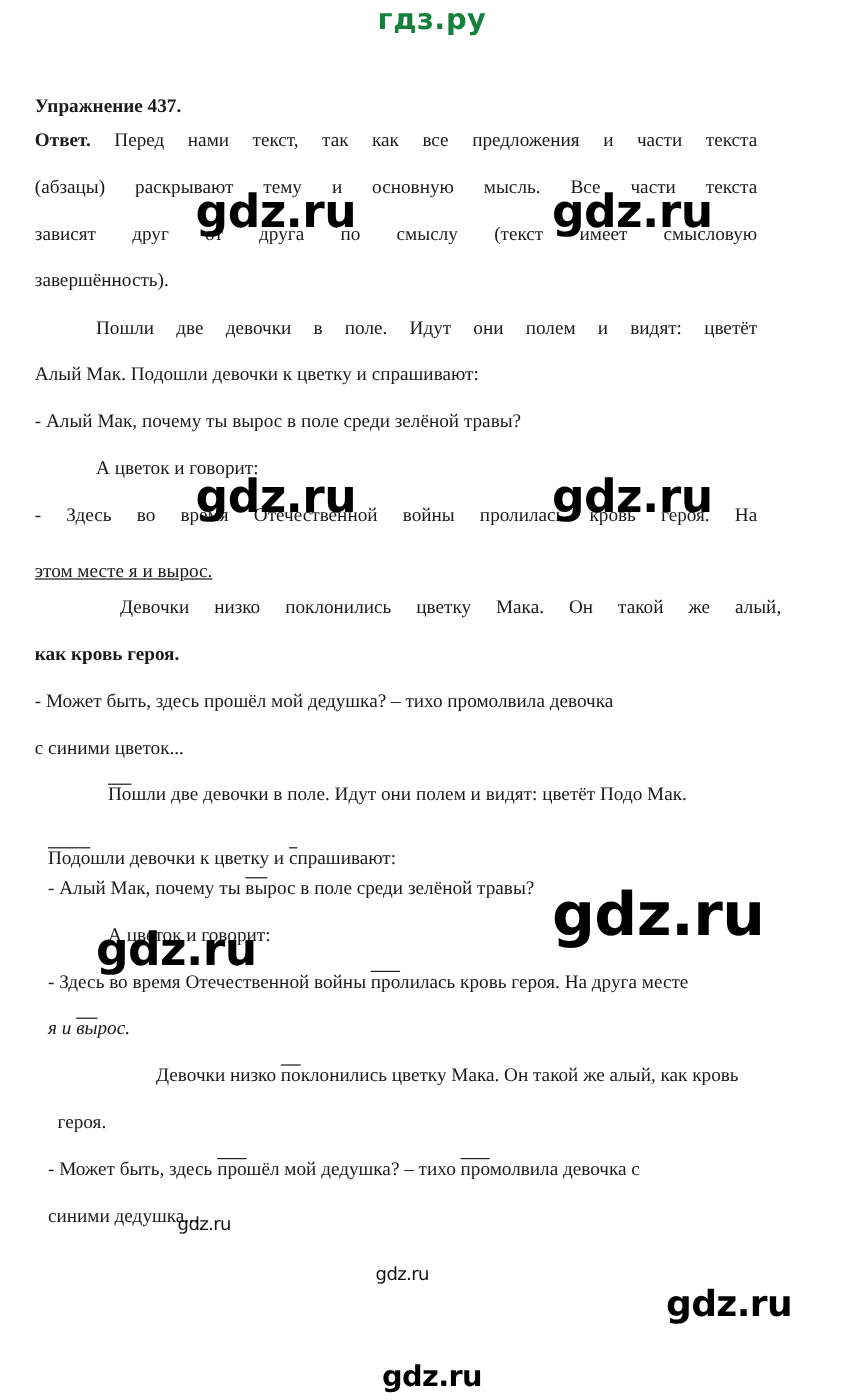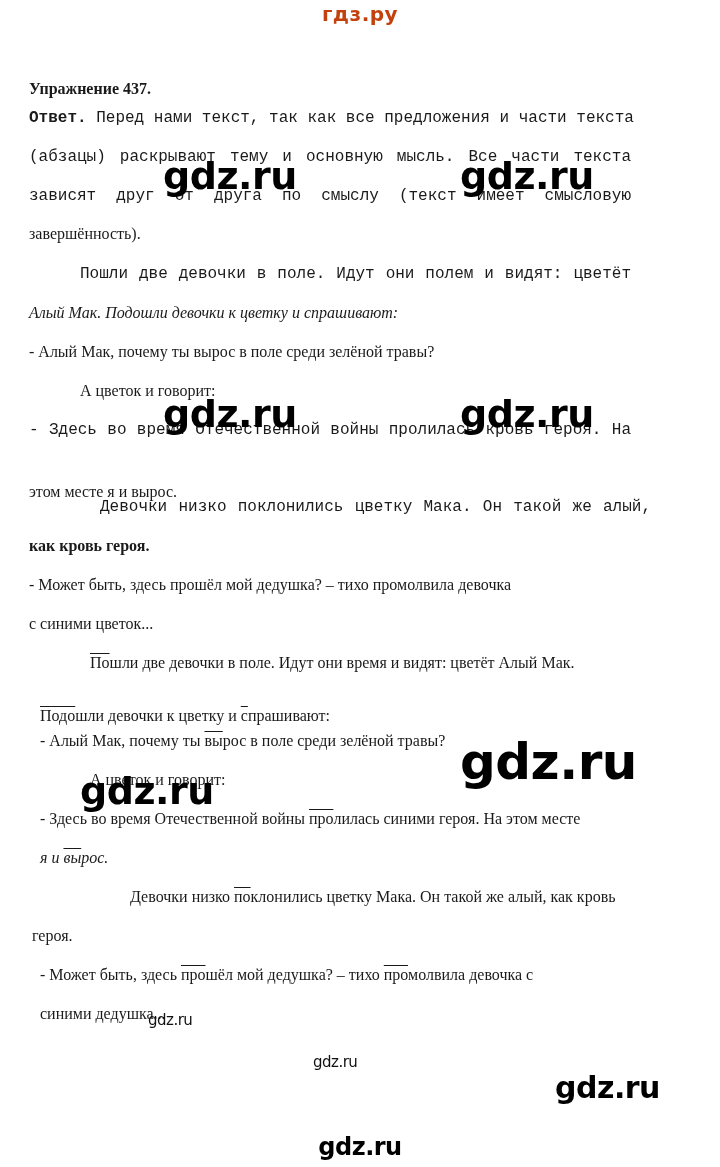--- a/index.html
+++ b/index.html
@@ -2,28 +2,28 @@
 <html><head>
   <meta charset="utf-8">
   <style>
     html, body { margin: 0; padding: 0; background: #ffffff; }
     body {
       width: 720px; height: 1167px; position: relative; overflow: hidden;
       font-family: "Liberation Serif", serif; color: #1a1a1a;
     }
     .site-header {
       position: absolute; top: 2px; left: 0; width: 720px; text-align: center;
-      font-family: "DejaVu Sans", sans-serif; font-size: 20px; font-weight: bold; color: #c2410c;
+      font-family: "DejaVu Sans", sans-serif; font-size: 24px; font-weight: bold; color: #15803d;
       letter-spacing: 0.5px;
     }
     .line {
       position: absolute; left: 29px; font-size: 16px; line-height: 24px; white-space: nowrap;
       transform-origin: left center;
     }
-    .just { text-align: justify; text-align-last: justify; font-family: Liberation Mono, monospace; }
+    .just { text-align: justify; text-align-last: justify; }
     .b { font-weight: bold; }
     .ov { text-decoration: overline; }
     .wm {
       position: absolute; font-family: "DejaVu Sans", sans-serif; font-weight: bold; color: #000;
       letter-spacing: -0.5px; line-height: 1;
     }
     .wm-small {
       position: absolute; font-family: "DejaVu Sans", sans-serif; color: #111; font-size: 15px; line-height: 1;
       letter-spacing: -0.5px;
     }
@@ -36,50 +36,50 @@
 <div class="line b" style="top:77px;">Упражнение 437.</div>
 
 <div class="line just" style="top:106px; width:602px;">
   <span class="b">Ответ.</span><span> Перед нами текст, так как все предложения и части текста</span>
 </div>
 <div class="line just" style="top:145px; width:602px;">(абзацы) раскрывают тему и основную мысль. Все части текста</div>
 <div class="line just" style="top:184px; width:602px;">зависят друг от друга по смыслу (текст имеет смысловую</div>
 <div class="line" style="top:222px;">завершённость).</div>
 
 <div class="line just" style="top:262px; left:80px; width:551px;">Пошли две девочки в поле. Идут они полем и видят: цветёт</div>
-<div class="line" style="top:301px;font-style:italic;">Алый Мак. Подошли девочки к цветку и спрашивают:</div>
+<div class="line" style="top:301px;">Алый Мак. Подошли девочки к цветку и спрашивают:</div>
 <div class="line" style="top:340px;">- Алый Мак, почему ты вырос в поле среди зелёной травы?</div>
 <div class="line" style="top:379px; left:80px;">А цветок и говорит:</div>
 <div class="line just" style="top:418px; width:602px;">- Здесь во время Отечественной войны пролилась кровь героя. На</div>
-<div class="line" style="top:480px;">этом месте я и вырос.</div>
+<div class="line" style="top:465px;text-decoration:underline;">этом месте я и вырос.</div>
 <div class="line just" style="top:495px; left:80px; width:551px;margin-left:20px;">Девочки низко поклонились цветку Мака. Он такой же алый,</div>
 <div class="line" style="top:534px;font-weight:bold;">как кровь героя.</div>
 <div class="line" style="top:573px;">- Может быть, здесь прошёл мой дедушка? – тихо промолвила девочка</div>
 <div class="line" style="top:612px;">с синими цветок...</div>
 
 <div class="line" style="top:651px; left:90px;">
-  <span class="ov">По</span><span>шли две девочки в поле. Идут они время и видят: цветёт Алый Мак.</span>
+  <span class="ov">По</span><span>шли две девочки в поле. Идут они полем и видят: цветёт Подо Мак.</span>
 </div>
 <div class="line" style="top:671px; left:40px;margin-top:33px;">
   <span class="ov">Подо</span><span>шли девочки к цветку и </span><span class="ov">с</span><span>прашивают:</span>
 </div>
 <div class="line" style="top:729px; left:40px;">
   <span>- Алый Мак, почему ты </span><span class="ov">вы</span><span>рос в поле среди зелёной травы?</span>
 </div>
 <div class="line" style="top:768px; left:90px;">А цветок и говорит:</div>
 <div class="line" style="top:807px; left:40px;">
-  <span>- Здесь во время Отечественной войны </span><span class="ov">про</span><span>лилась синими героя. На этом месте</span>
+  <span>- Здесь во время Отечественной войны </span><span class="ov">про</span><span>лилась кровь героя. На друга месте</span>
 </div>
 <div class="line" style="top:846px; left:40px;font-style:italic;">
   <span>я и </span><span class="ov">вы</span><span>рос.</span>
 </div>
 <div class="line" style="top:885px; left:90px;margin-left:40px;">
   <span>Девочки низко </span><span class="ov">по</span><span>клонились цветку Мака. Он такой же алый, как кровь</span>
 </div>
-<div class="line" style="top:924px; left:32px;">героя.</div>
+<div class="line" style="top:924px; left:48px;">героя.</div>
 <div class="line" style="top:963px; left:40px;">
   <span>- Может быть, здесь </span><span class="ov">про</span><span>шёл мой дедушка? – тихо </span><span class="ov">про</span><span>молвила девочка с</span>
 </div>
 <div class="line" style="top:1002px; left:40px;">синими дедушка...</div>
 
 <div class="wm" style="top:157px; left:163px; font-size:38px;">gdz.ru</div>
 <div class="wm" style="top:157px; left:460px; font-size:38px;">gdz.ru</div>
 <div class="wm" style="top:395px; left:163px; font-size:38px;">gdz.ru</div>
 <div class="wm" style="top:395px; left:460px; font-size:38px;">gdz.ru</div>
 <div class="wm" style="top:737px; left:460px; font-size:50px;">gdz.ru</div>

